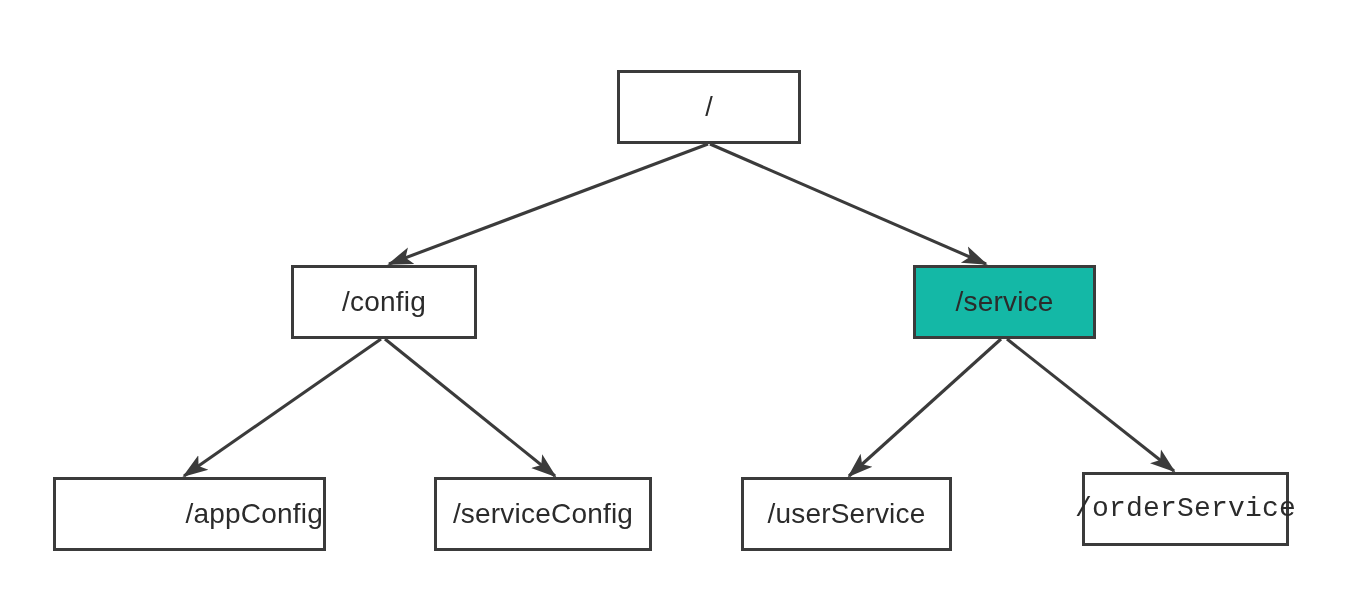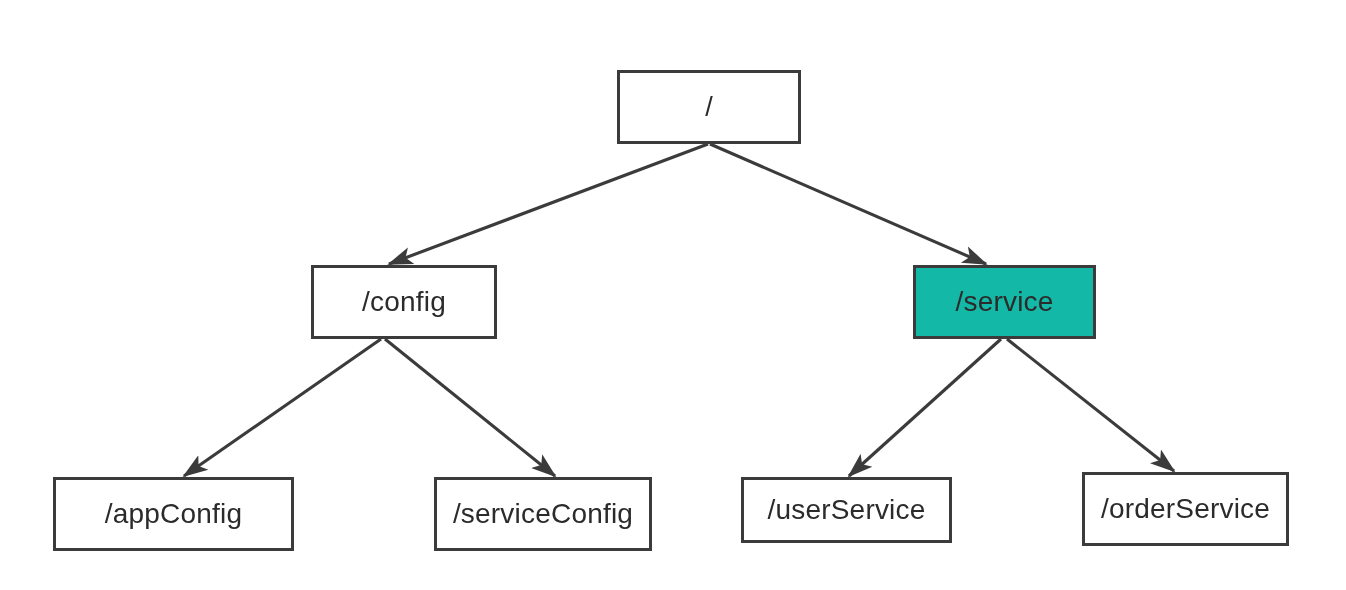--- a/index.html
+++ b/index.html
@@ -65,37 +65,37 @@
         <line x1="385" y1="339" x2="555" y2="476" stroke="#3b3b3b" marker-end="url(#arrow-solid)"></line>
         <line x1="1001" y1="339" x2="849" y2="476" stroke="#3b3b3b" marker-end="url(#arrow-solid)"></line>
         <line x1="1007" y1="339" x2="1174" y2="471" stroke="#3b3b3b" marker-end="url(#arrow-solid)"></line>
       </g>
   </svg>
 
   <div class="node-box" style="left: 617px; top: 70px; width: 184px; height: 74px; border-color: rgb(59, 59, 59); background: rgb(255, 255, 255);">
     <span class="node-label root-label" style="color: rgb(43, 43, 43);">/</span>
   </div>
 
-  <div class="node-box" style="left: 291px; top: 265px; width: 186px; height: 74px; border-color: rgb(59, 59, 59); background: rgb(255, 255, 255); margin-left: 20px;">
+  <div class="node-box" style="left: 291px; top: 265px; width: 186px; height: 74px; border-color: rgb(59, 59, 59); background: rgb(255, 255, 255);">
     <span class="node-label" style="color: rgb(43, 43, 43);">/config</span>
   </div>
 
   <div class="node-box" style="left: 913px; top: 265px; width: 183px; height: 74px; border-color: rgb(59, 59, 59); background: #14b8a6;">
     <span class="node-label" style="color: rgb(43, 43, 43);">/service</span>
   </div>
 
-  <div class="node-box" style="left: 53px; top: 477px; width: 241px; height: 74px; border-color: rgb(59, 59, 59); background: rgb(255, 255, 255);">
+  <div class="node-box" style="left: 53px; top: 477px; width: 273px; height: 74px; border-color: rgb(59, 59, 59); background: rgb(255, 255, 255); justify-content: flex-end;">
     <span class="node-label" style="color: rgb(43, 43, 43);">/appConfig</span>
   </div>
 
   <div class="node-box" style="left: 434px; top: 477px; width: 218px; height: 74px; border-color: rgb(59, 59, 59); background: rgb(255, 255, 255);">
     <span class="node-label" style="color: rgb(43, 43, 43);">/serviceConfig</span>
   </div>
 
-  <div class="node-box" style="left: 741px; top: 477px; width: 211px; height: 66px; border-color: rgb(59, 59, 59); background: rgb(255, 255, 255);">
+  <div class="node-box" style="left: 741px; top: 477px; width: 211px; height: 74px; border-color: rgb(59, 59, 59); background: rgb(255, 255, 255);">
     <span class="node-label" style="color: rgb(43, 43, 43);">/userService</span>
   </div>
 
   <div class="node-box" style="left: 1082px; top: 472px; width: 207px; height: 74px; border-color: rgb(59, 59, 59); background: rgb(255, 255, 255);">
-    <span class="node-label" style="color: rgb(43, 43, 43);">/orderService</span>
+    <span class="node-label" style="color: rgb(43, 43, 43); font-family: Liberation Mono, monospace;">/orderService</span>
   </div>
 
 </div>
 
 </body></html>

